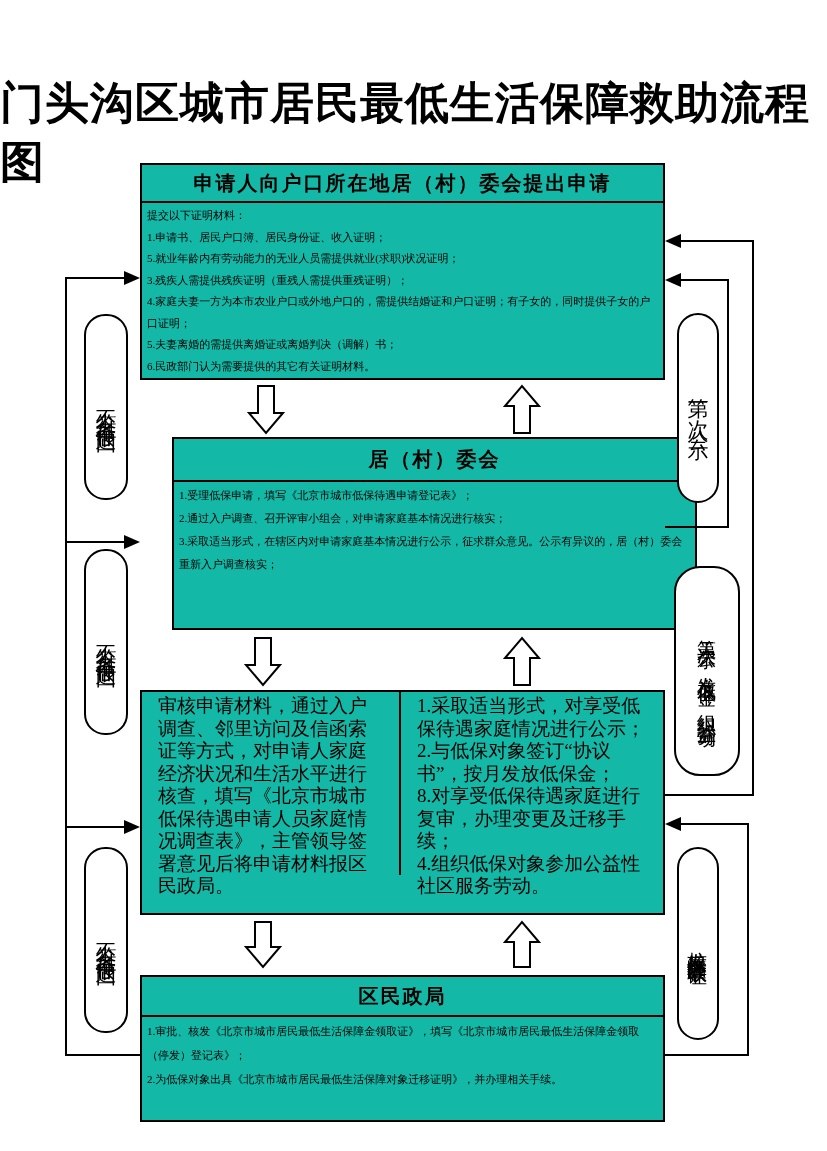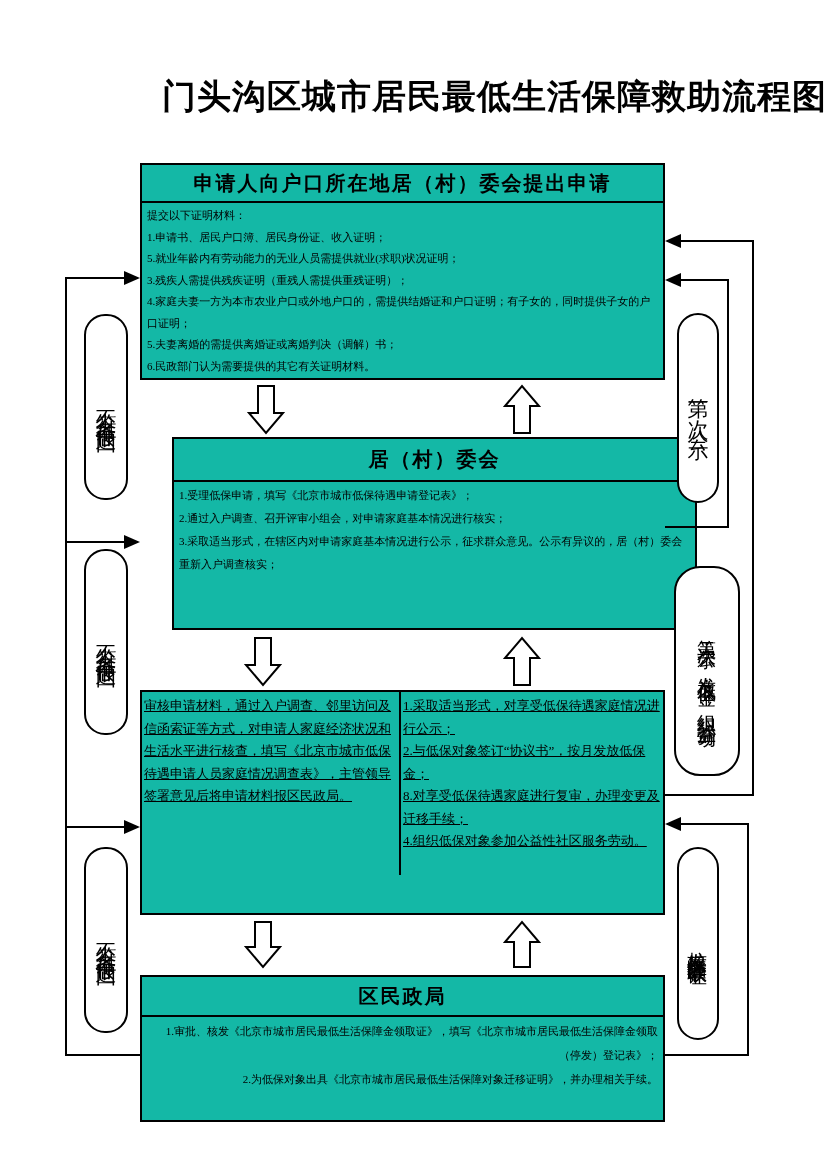--- a/index.html
+++ b/index.html
@@ -3,21 +3,21 @@
 <meta charset="utf-8">
 <style>
   html,body { margin:0; padding:0; background:#ffffff; }
   .canvas {
     position:relative; width:827px; height:1151px; background:#ffffff;
     font-family:"Liberation Serif","DejaVu Serif",serif; color:#000;
     overflow:hidden;
   }
   .title {
     position:absolute; left:0; top:74px; width:100%; margin:0;
-    text-align:right; font-size:34px; font-weight:bold; letter-spacing:1px;
+    text-align:left; font-size:44px; font-weight:bold; letter-spacing:1px;
   }
   .overlay { position:absolute; left:0; top:0; pointer-events:none; }
   .box {
     position:absolute; left:140px; width:525px; box-sizing:border-box;
     border:2px solid #000; background:#14b8a6;
   }
   .box-header {
     border-bottom:2px solid #000; display:flex; align-items:center; justify-content:center;
     font-weight:bold; font-size:20px; letter-spacing:2px;
   }
@@ -25,25 +25,25 @@
   .box-body p { margin:0; }
   #box1 { top:163px; height:217px; }
   #box1 .box-header { height:36px; }
   #box1 .box-body { line-height:21.5px; }
   #box2 { top:437px; height:193px;margin-left:32px; }
   #box2 .box-header { height:41px; }
   #box2 .box-body { line-height:23px; }
   #box3 { top:690px; height:225px; }
   #box3 .box-header { height:36px; }
   .cols { display:flex; height:183px; }
-  .col { box-sizing:border-box; padding:3px 2px; font-size:13px; line-height:22.5px;text-decoration:underline; }
+  .col { box-sizing:border-box; padding:3px 16px; font-size:19px; line-height:22.5px; }
   .col p { margin:0; }
   .col-left { width:259px; border-right:2px solid #000; }
   .col-right { flex:1; }
-  #box4 { top:975px; height:147px;text-align:right; }
+  #box4 { top:975px; height:147px; }
   #box4 .box-header { height:38px; }
   #box4 .box-body { line-height:24px; }
   .pill {
     position:absolute; box-sizing:border-box; background:#fff;
     border:2px solid #000; border-radius:21px;
     display:flex; align-items:center; justify-content:center;
     writing-mode:vertical-rl; text-align:center;
   }
   .pill-left { left:84px; width:44px; height:186px; font-size:21px; letter-spacing:4px; }
   #pill-l1 { top:314px; }

